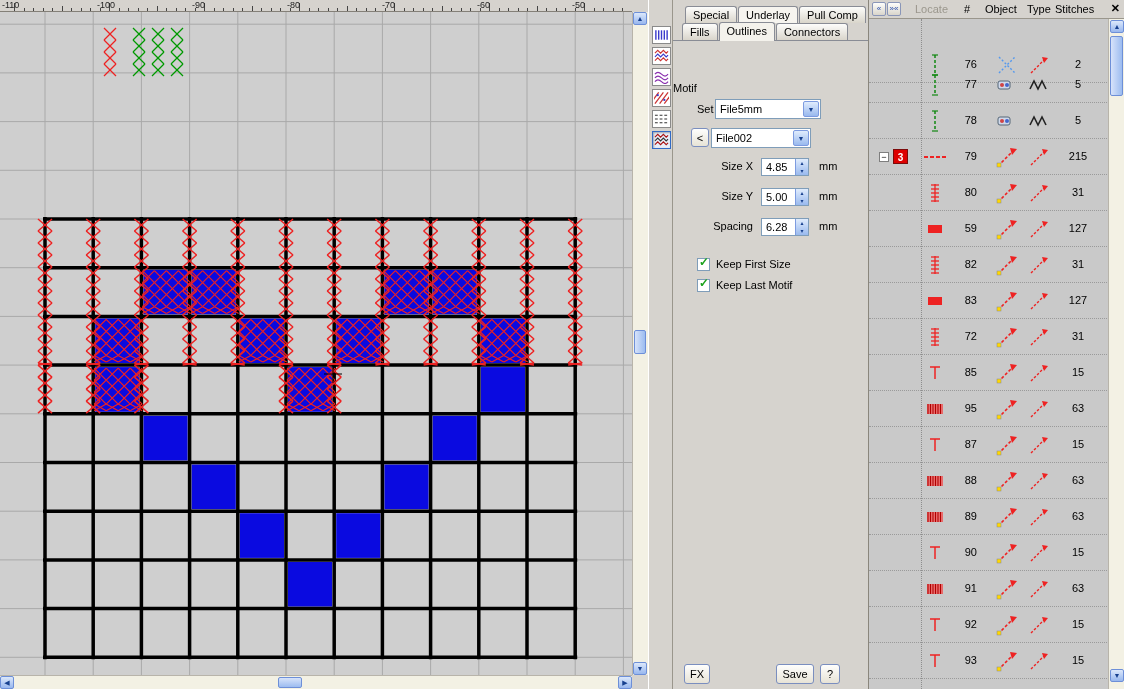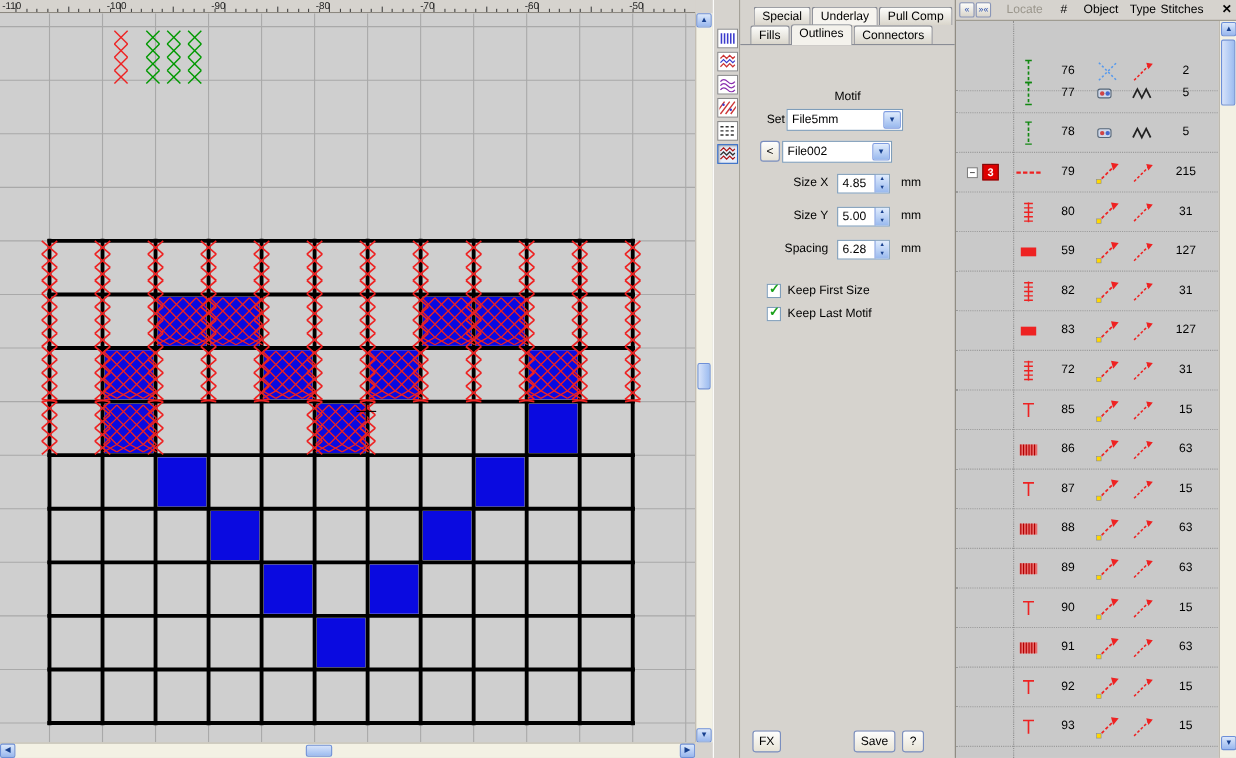--- a/index.html
+++ b/index.html
@@ -27,21 +27,21 @@
 .tabrow{position:absolute;display:flex}
 #tabrow1{left:12px;top:6px}
 #tabrow2{left:9px;top:23px}
 .tab{height:17px;line-height:16px;padding:0 7px;background:linear-gradient(#fdfdfb,#d9d5cb);border:1px solid #898c95;border-bottom:none;border-radius:3px 3px 0 0;margin-right:1px;white-space:nowrap}
 .tab.raised{background:#f6f4ef}
 .tab.active{background:#f4f2ec;position:relative;z-index:3;height:19px;margin-top:-1px}
 #tabpage{position:absolute;left:0;top:40px;width:195px;height:649px;border-top:1px solid #898c95;background:#d6d3ce}
 .combo{position:absolute;height:20px;background:#fff;border:1px solid #7f9db9}
 .combo-text{position:absolute;left:4px;top:3px;white-space:nowrap}
 .combo-btn{position:absolute;right:1px;top:1px;bottom:1px;width:16px;background:linear-gradient(#e0ecfd,#99b9ee);border:1px solid #7d9be0;border-radius:2px;color:#17408f;font-size:7px;text-align:center;line-height:16px}
-.grouptitle{position:absolute;left:0;top:41px;width:100%;text-align:center}
+.grouptitle{position:absolute;left:0;top:41px;width:100%;}
 .lbl{position:absolute;white-space:nowrap}
 .btn3d{position:absolute;background:linear-gradient(#fefefd,#e7e3d6);border:1px solid #7a8ebf;border-radius:3px;text-align:center;line-height:18px}
 .frow{position:absolute;left:0;width:195px;height:20px}
 .flabel{position:absolute;left:8px;top:2px;width:72px;text-align:right}
 .spinbox{position:absolute;left:88px;top:0;width:48px;height:18px;background:#fff;border:1px solid #7f9db9}
 .spinval{position:absolute;left:4px;top:2px}
 .spinbtn{position:absolute;right:0;top:0;width:13px;height:16px;background:linear-gradient(#e0ecfd,#99b9ee);border-left:1px solid #7d9be0;text-align:center;color:#17408f}
 .spinup,.spindn{display:block;font-size:6px;line-height:8px}
 .funit{position:absolute;left:146px;top:2px}
 .crow{position:absolute;left:24px;height:16px;display:flex;align-items:center}
@@ -1258,21 +1258,21 @@
           <div class="olrow" style="top:372px">
             <span class="gcell"><svg width="26" height="26" viewBox="0 0 26 26">
                 <rect x="5" y="8" width="16" height="10" fill="#e86a6a"></rect>
                 <line x1="6" y1="8" x2="6" y2="18" stroke="#b00000" stroke-width="1"></line>
                 <line x1="8.5" y1="8" x2="8.5" y2="18" stroke="#b00000" stroke-width="1"></line>
                 <line x1="11" y1="8" x2="11" y2="18" stroke="#b00000" stroke-width="1"></line>
                 <line x1="13.5" y1="8" x2="13.5" y2="18" stroke="#b00000" stroke-width="1"></line>
                 <line x1="16" y1="8" x2="16" y2="18" stroke="#b00000" stroke-width="1"></line>
                 <line x1="18.5" y1="8" x2="18.5" y2="18" stroke="#b00000" stroke-width="1"></line>
               </svg></span>
-            <span class="ncell">86</span>
+            <span class="ncell">95</span>
             <span class="ocell"><svg width="24" height="24" viewBox="0 0 24 24">
                 <line x1="3" y1="21" x2="19" y2="5" stroke="#ee2222" stroke-width="1.6" stroke-dasharray="3,2"></line>
                 <path d="M15,3 L22,4 L17,10 Z" fill="#ee2222"></path>
                 <rect x="2" y="18" width="4" height="4" fill="#ffd800" stroke="#888" stroke-width="0.5"></rect>
               </svg></span>
             <span class="tcell"><svg width="24" height="24" viewBox="0 0 24 24">
                 <line x1="4" y1="20" x2="18" y2="6" stroke="#ee2222" stroke-width="1.4" stroke-dasharray="2.5,1.8"></line>
                 <path d="M15,4 L21,5 L17,10 Z" fill="#ee2222"></path>
               </svg></span>
             <span class="scell">63</span>

